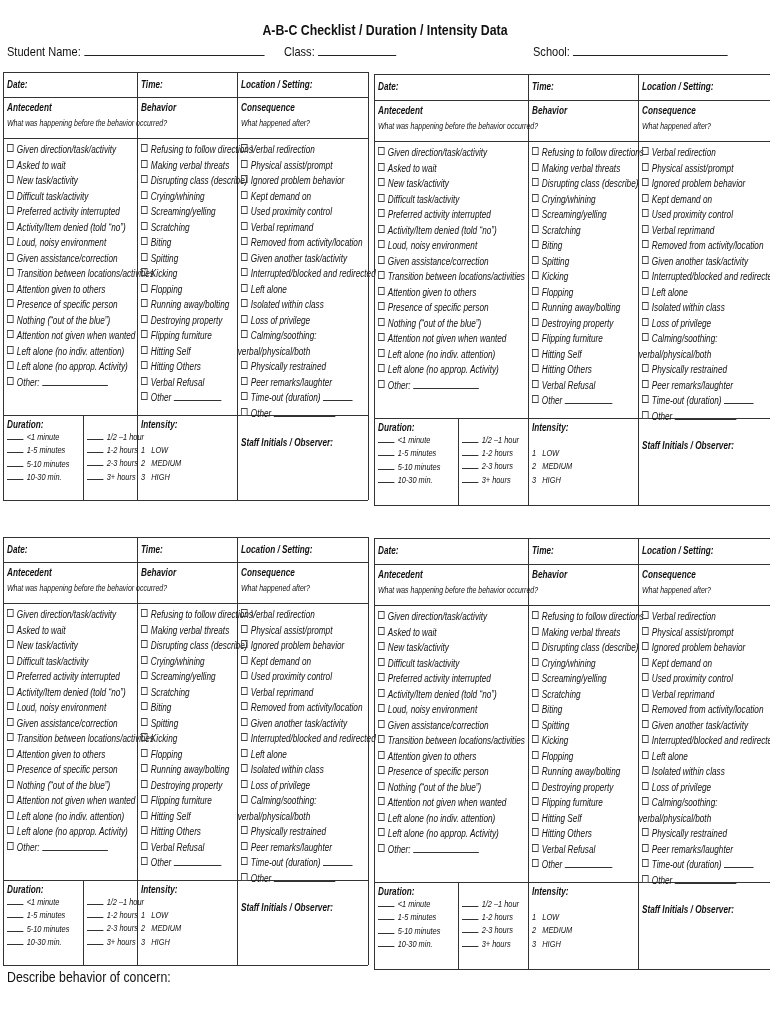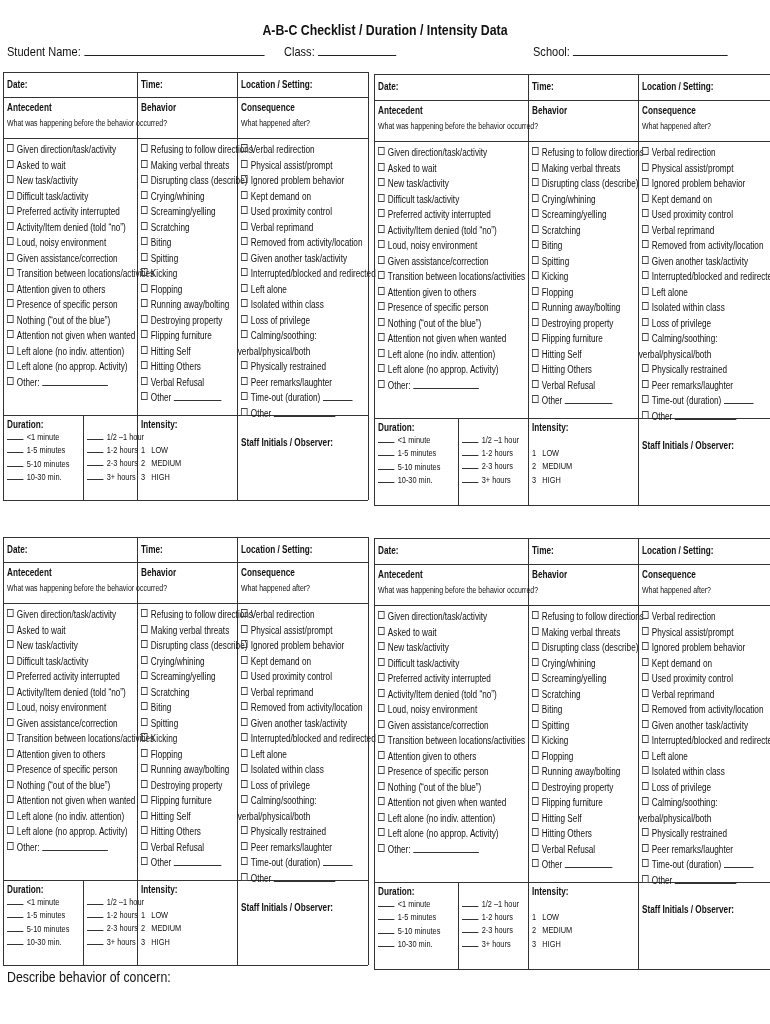--- a/index.html
+++ b/index.html
@@ -3,21 +3,21 @@
 <meta charset="utf-8">
 <style>
   html, body { margin:0; padding:0; background:#fff; }
   body { width:770px; height:1024px; position:relative; overflow:hidden;
          font-family:"Liberation Sans", sans-serif; color:#111; }
   .title { position:absolute; top:22px; left:0; width:770px; text-align:center;
            font-weight:bold; font-size:14px; transform:scaleX(0.88); letter-spacing:0; }
   .hdr-field { position:absolute; top:43px; font-size:13px; transform-origin:left top; transform:scaleX(0.85); white-space:nowrap; }
   .hdr-field .line { display:inline-block; border-bottom:1px solid #222; height:12px; vertical-align:baseline; margin-left:4px; }
 
-  .block { position:absolute; font-size:10px; line-height:15.5px; }
+  .block { position:absolute; font-size:10px; line-height:15.5px;font-style:italic; }
   .block .row { position:absolute; left:0; right:0; border-top:1.5px solid #333; }
   .block .vline { position:absolute; border-left:1px solid #333; }
   .block .cell { position:absolute; white-space:nowrap; transform-origin:left top; transform:scaleX(0.82); }
   .b { font-weight:bold; }
   .sub { font-size:8.5px; }
   .item { display:block; height:15.5px; }
   .box { display:inline-block; width:6px; height:6px; border:1px solid #444; margin-right:4px; vertical-align:1px; }
   .blank { display:inline-block; border-bottom:1px solid #333; height:9px; vertical-align:baseline; }
   .dur-line { display:inline-block; width:20px; border-bottom:1px solid #333; height:8px; margin-right:4px; vertical-align:baseline; }
   .small { font-size:9px; line-height:13.2px; }

